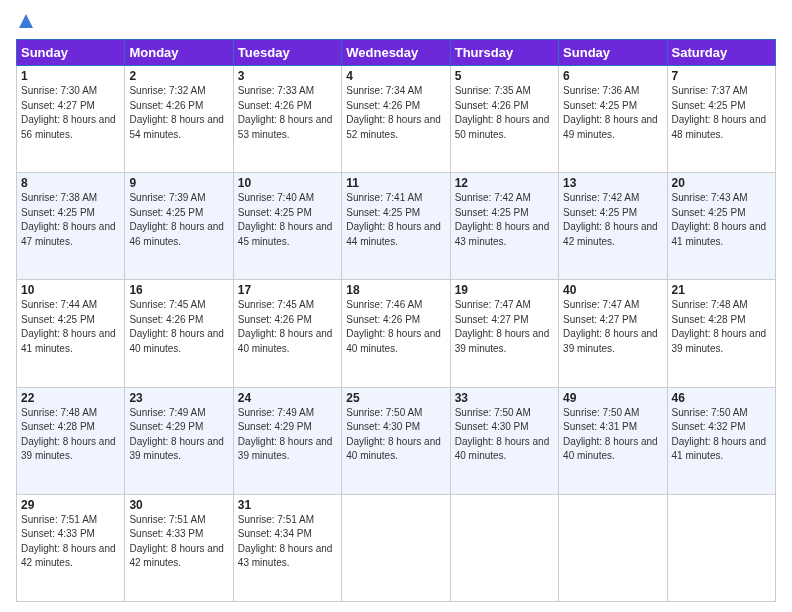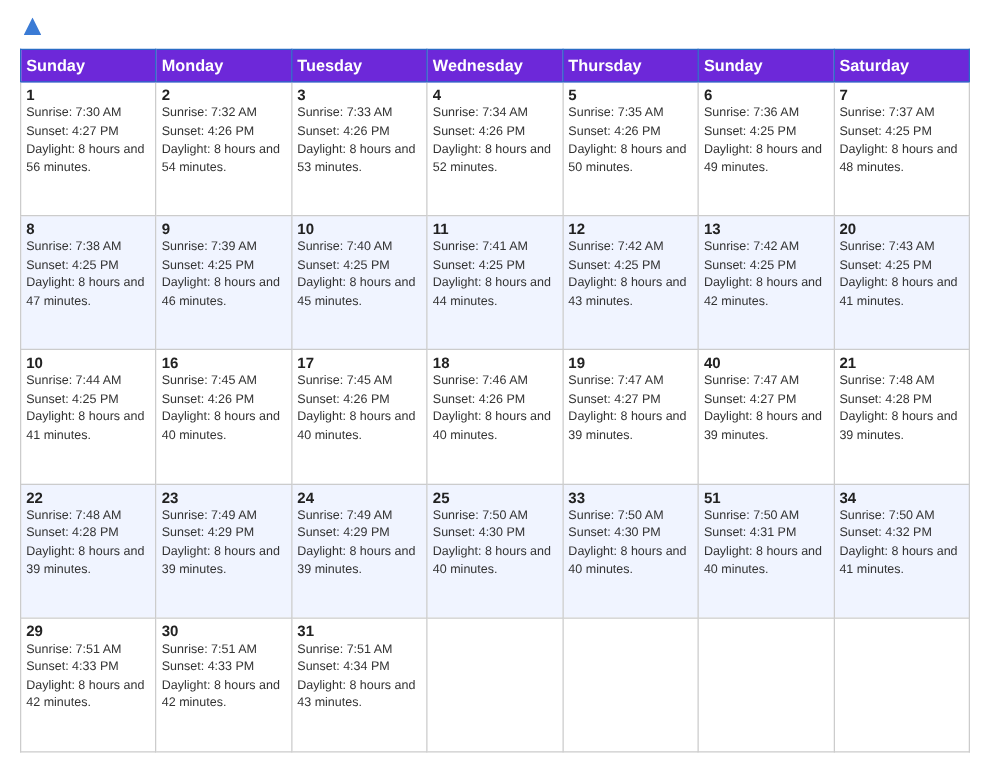--- a/index.html
+++ b/index.html
@@ -245,25 +245,25 @@
           </td>
           <td>
             <span class="day-number">25</span>
             <div class="day-info">Sunrise: 7:50 AM<br>Sunset: 4:30 PM<br>Daylight: 8 hours and 40 minutes.</div>
           </td>
           <td>
             <span class="day-number">33</span>
             <div class="day-info">Sunrise: 7:50 AM<br>Sunset: 4:30 PM<br>Daylight: 8 hours and 40 minutes.</div>
           </td>
           <td>
-            <span class="day-number">51</span>
+            <span class="day-number">49</span>
             <div class="day-info">Sunrise: 7:50 AM<br>Sunset: 4:31 PM<br>Daylight: 8 hours and 40 minutes.</div>
           </td>
           <td>
-            <span class="day-number">34</span>
+            <span class="day-number">46</span>
             <div class="day-info">Sunrise: 7:50 AM<br>Sunset: 4:32 PM<br>Daylight: 8 hours and 41 minutes.</div>
           </td>
         </tr>
         <tr>
           <td>
             <span class="day-number">29</span>
             <div class="day-info">Sunrise: 7:51 AM<br>Sunset: 4:33 PM<br>Daylight: 8 hours and 42 minutes.</div>
           </td>
           <td>
             <span class="day-number">30</span>

